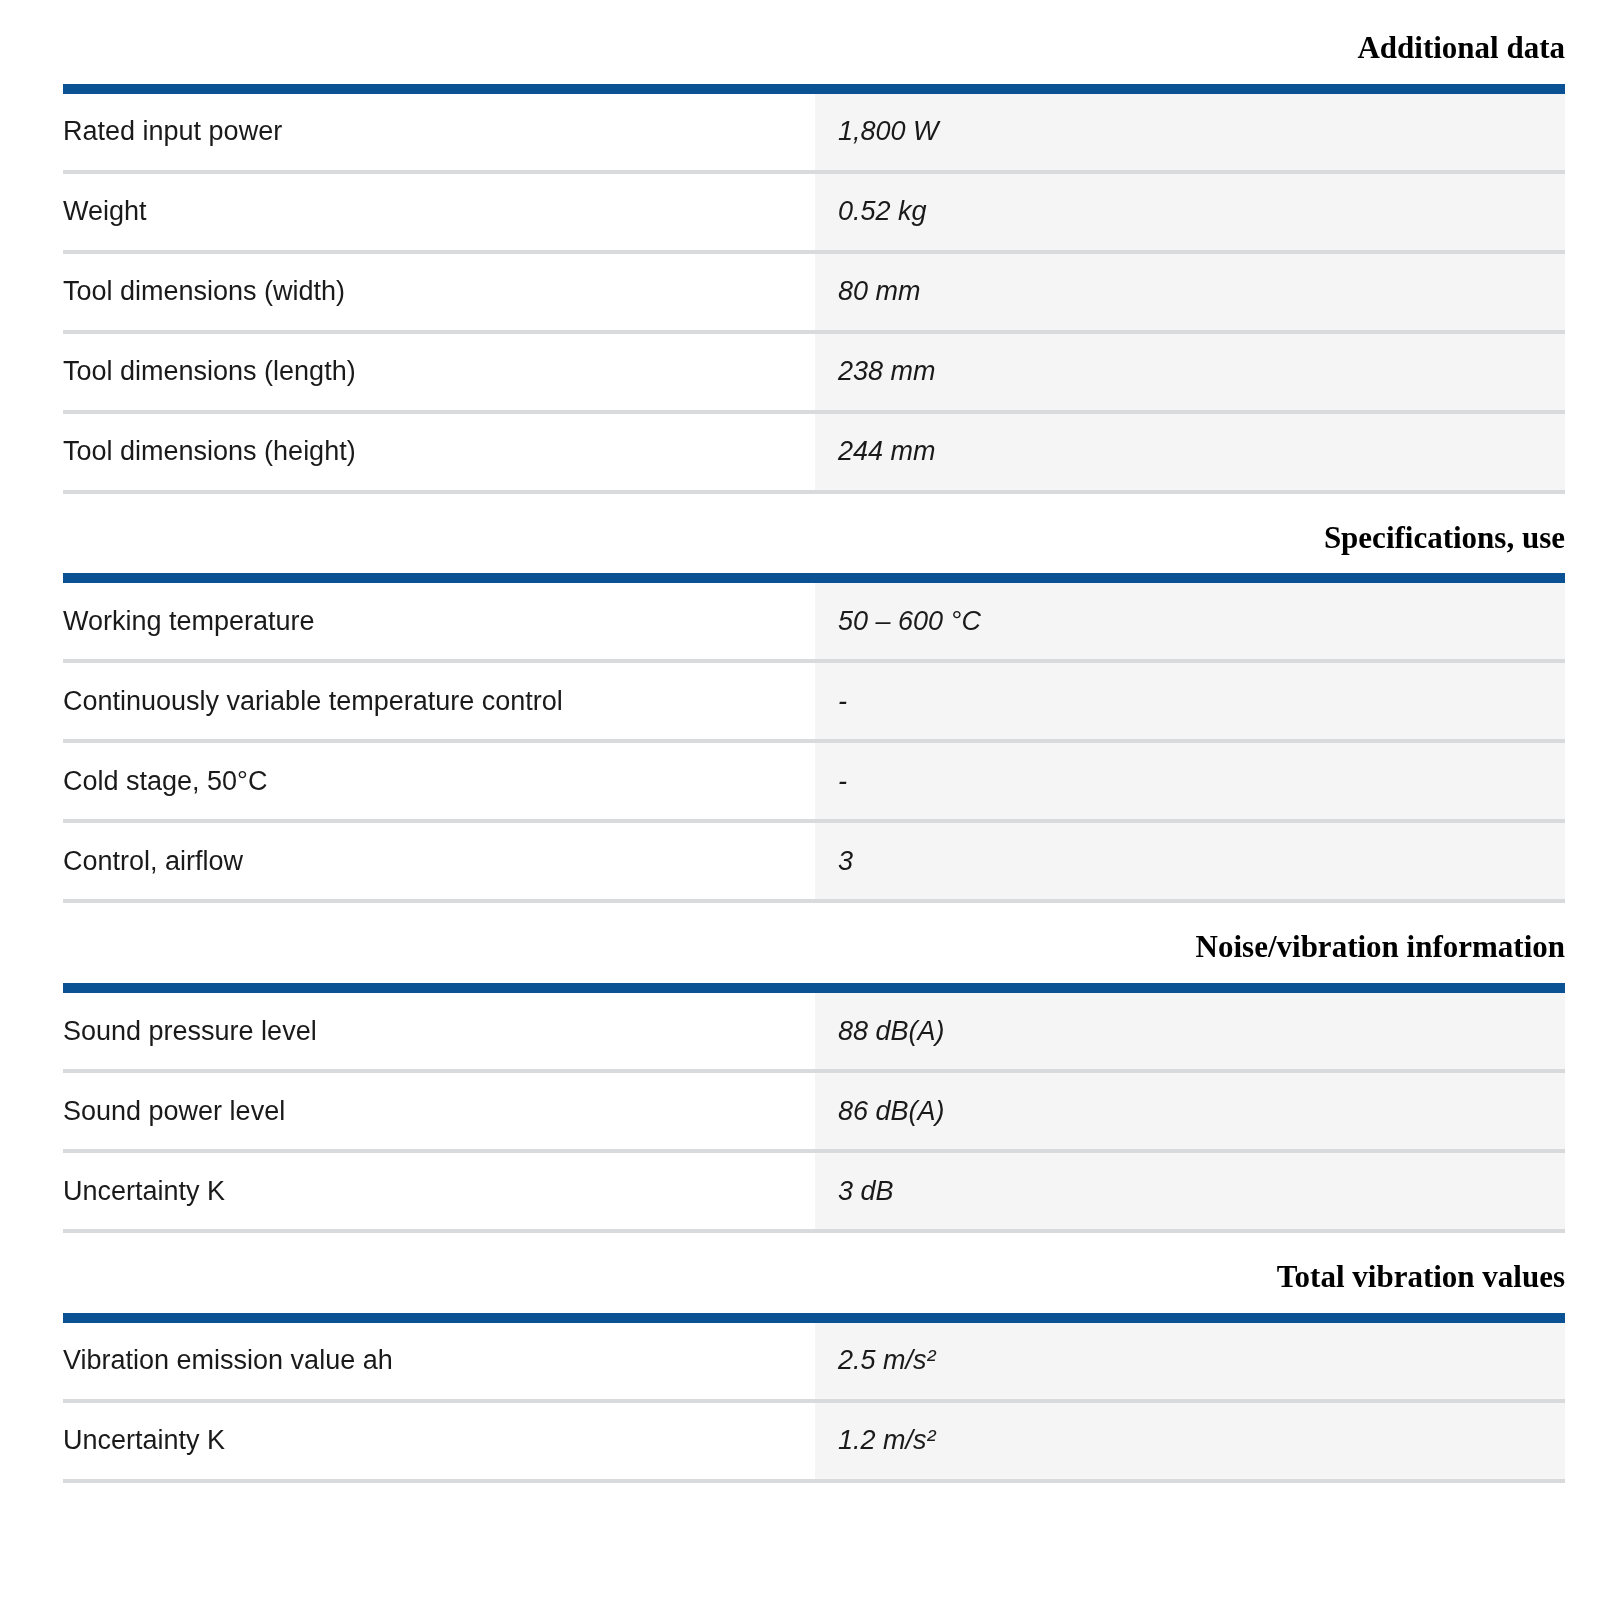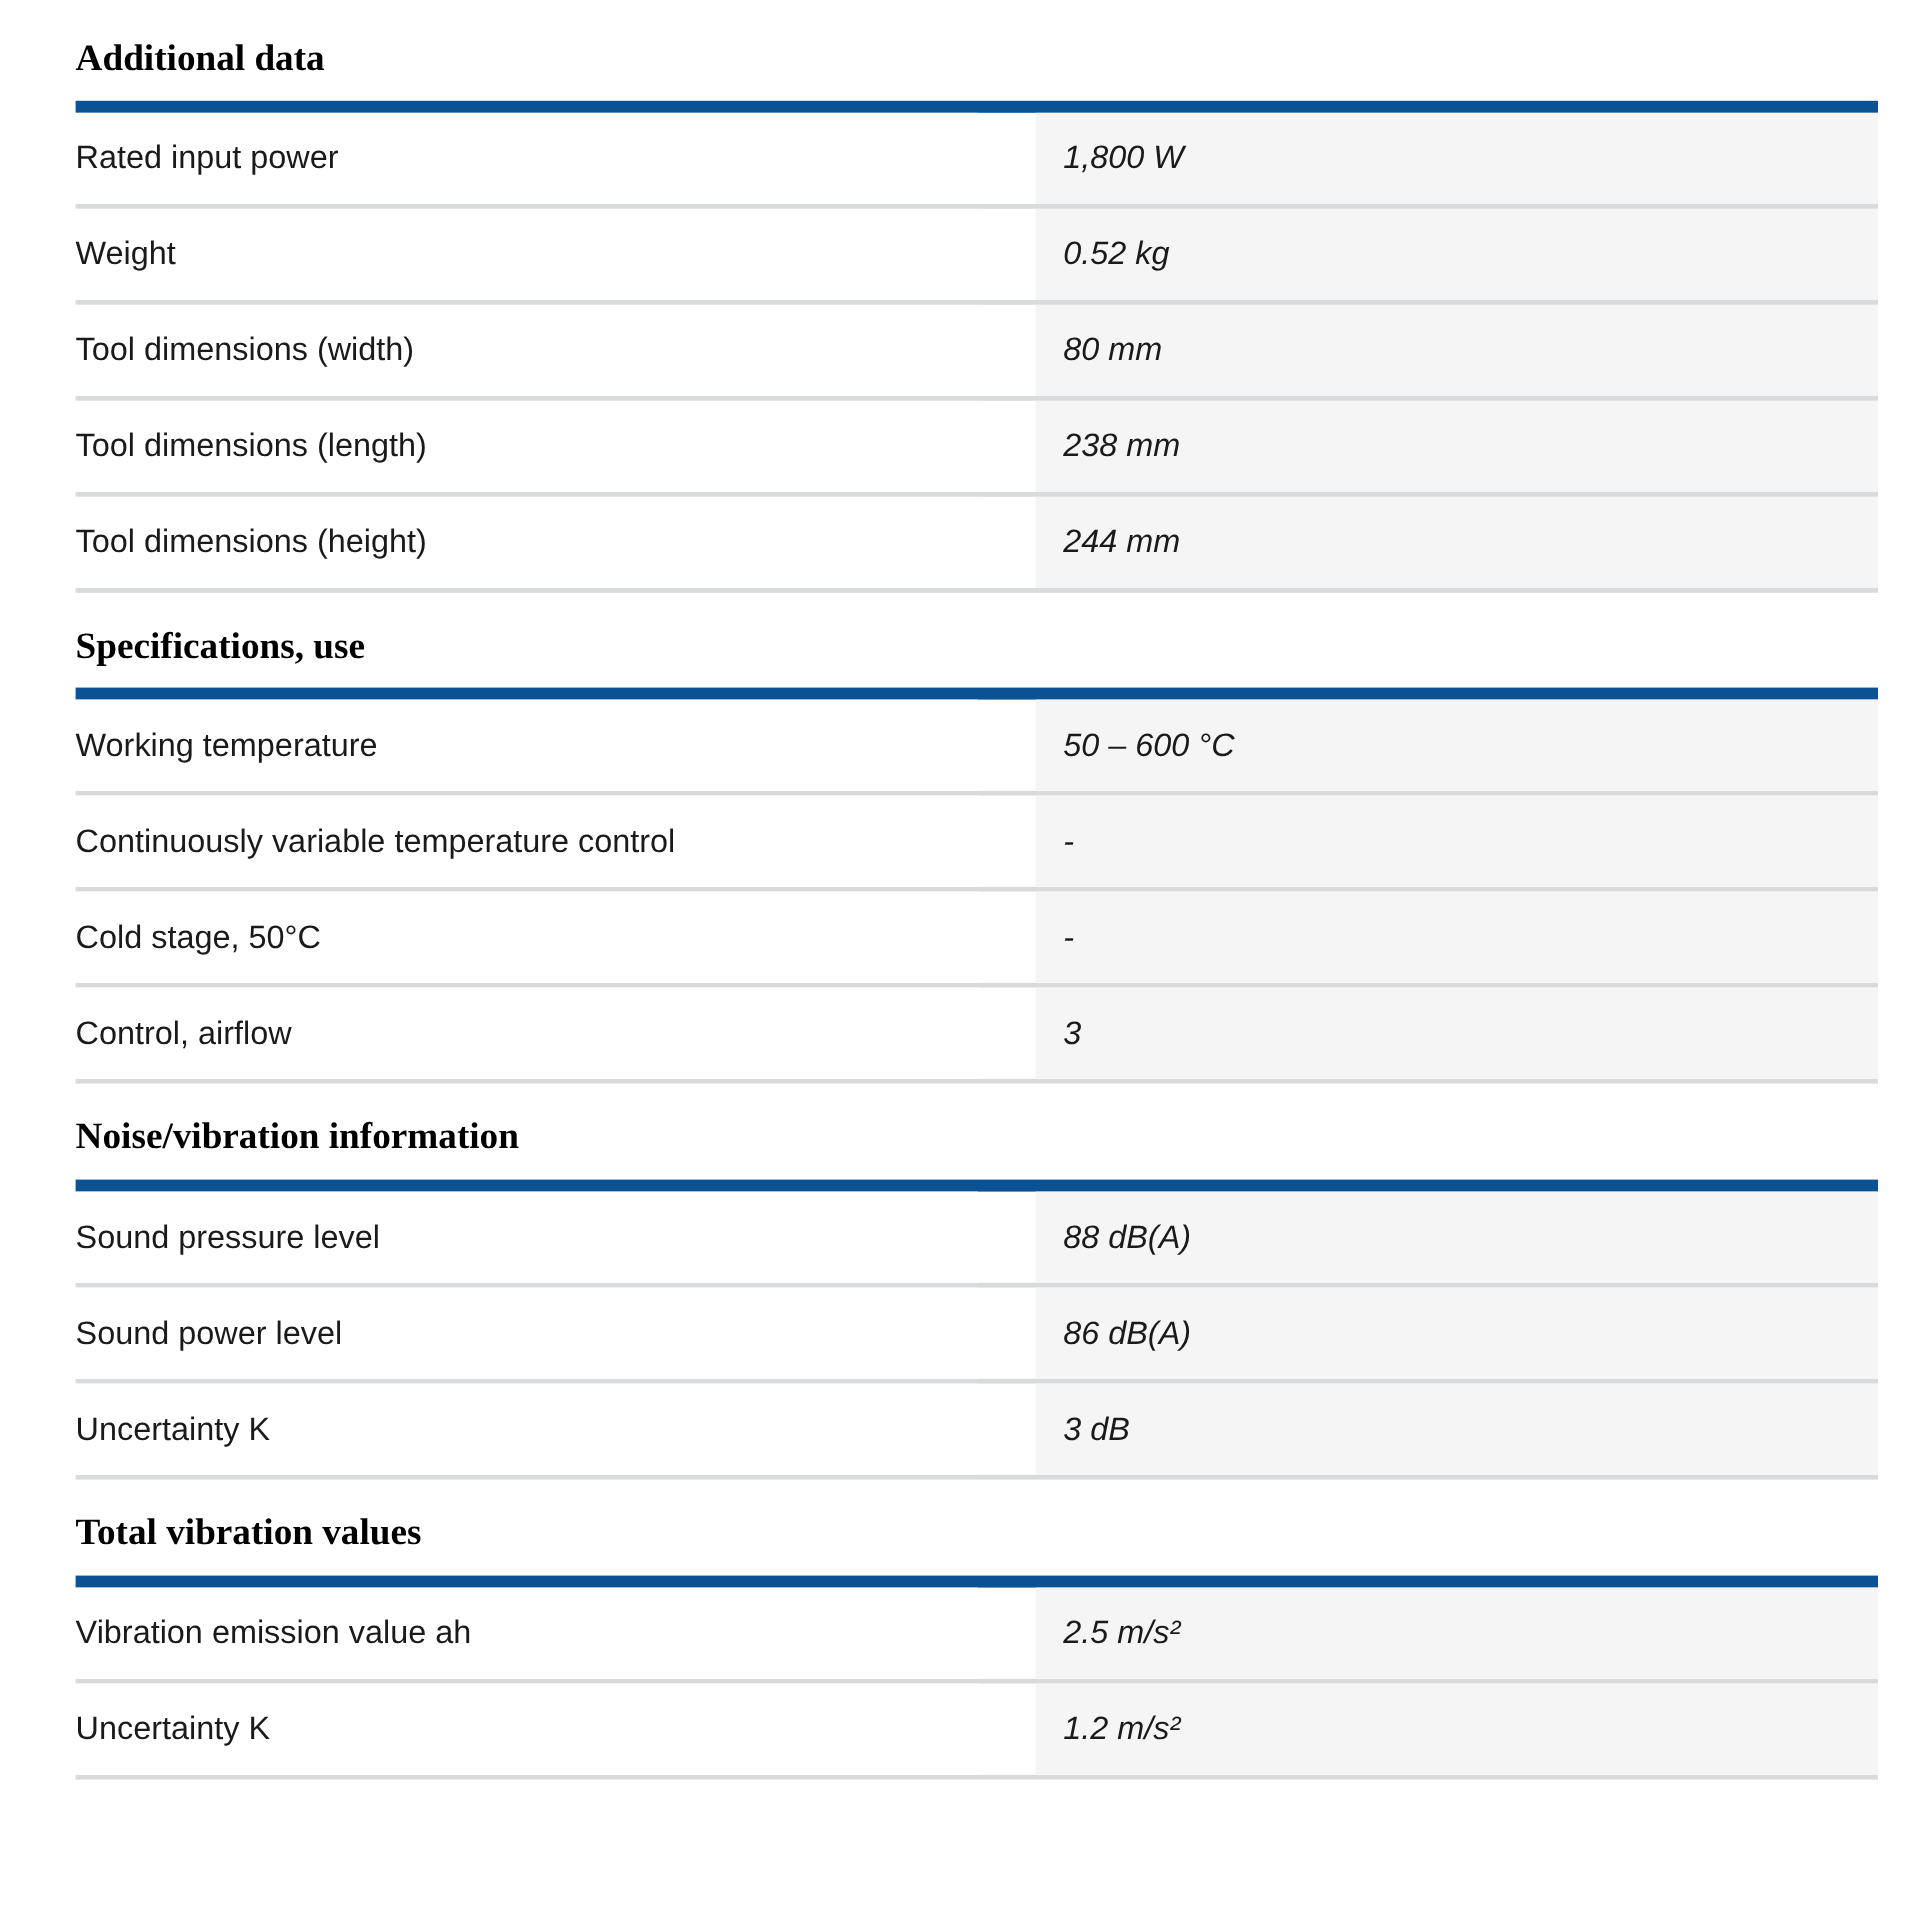--- a/index.html
+++ b/index.html
@@ -11,39 +11,39 @@
   *{box-sizing:border-box;}
   html,body{margin:0;padding:0;background:#ffffff;}
   body{
     width:1600px;
     min-height:1600px;
     font-family:"Liberation Sans", sans-serif;
     color:var(--text);
   }
   main{
     padding:30px 35px 0 63px;
+    text-align:right;
   }
   .spec-section{margin-top:26px;}
   .spec-section:first-child{margin-top:0;}
   .section-title{
     font-family:"Liberation Serif", serif;
     font-size:31px;
     font-weight:bold;
     line-height:1.15;
     color:#000000;
     margin:0 0 18px 0;
   }
   .accent-bar{
     height:10px;
     background:var(--accent);
   }
   .spec-row{
     display:flex;
     border-bottom:4px solid var(--separator);
-    gap:48px;
   }
   .cell{
     min-height:76px;
     display:flex;
     align-items:center;
     font-size:27px;
     line-height:1.2;
   }
   .cell.label{
     width:752px;

